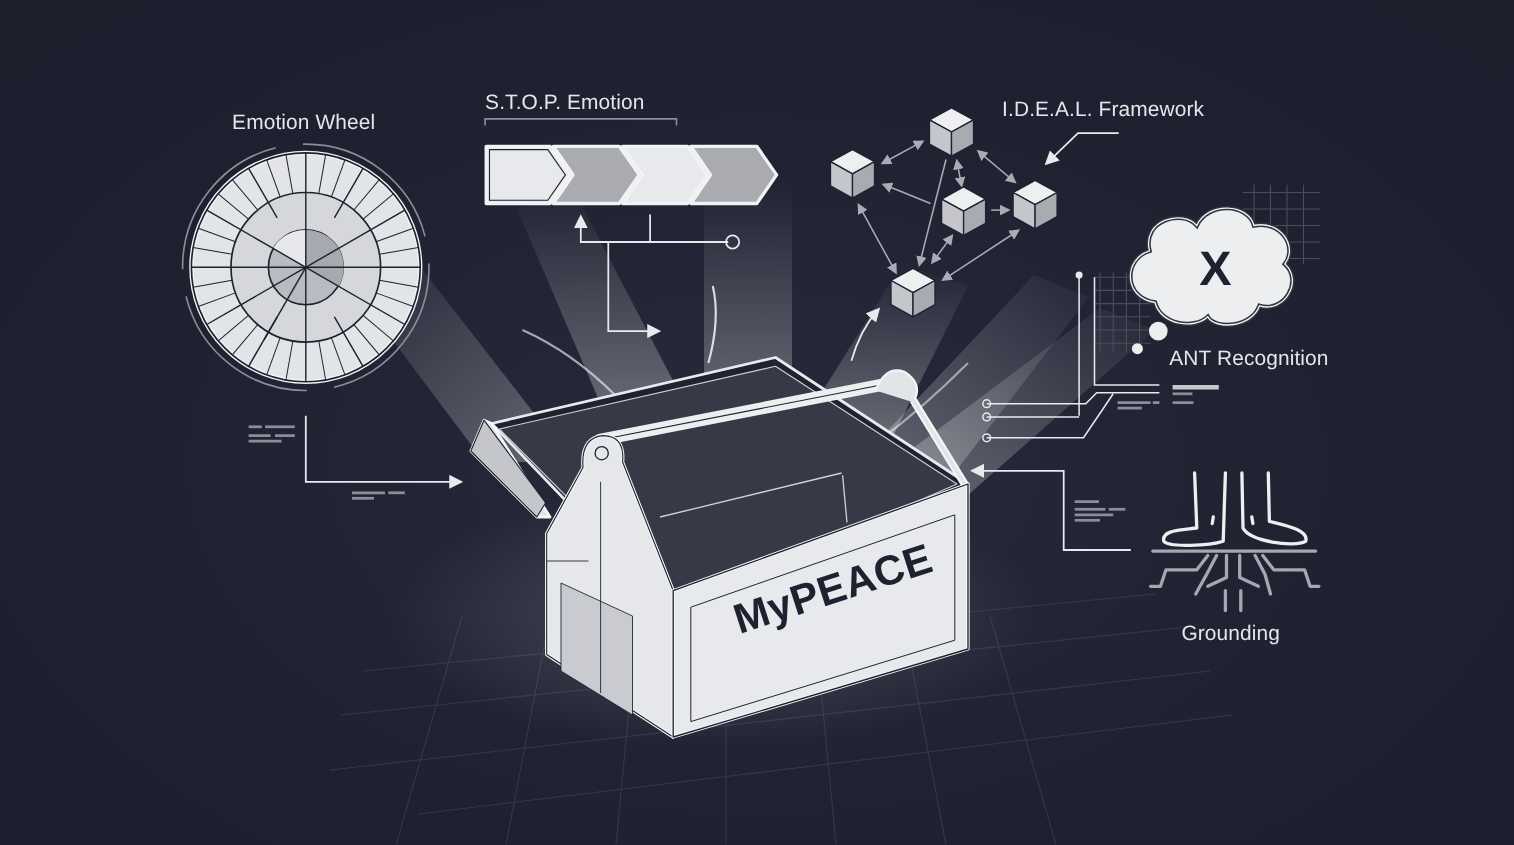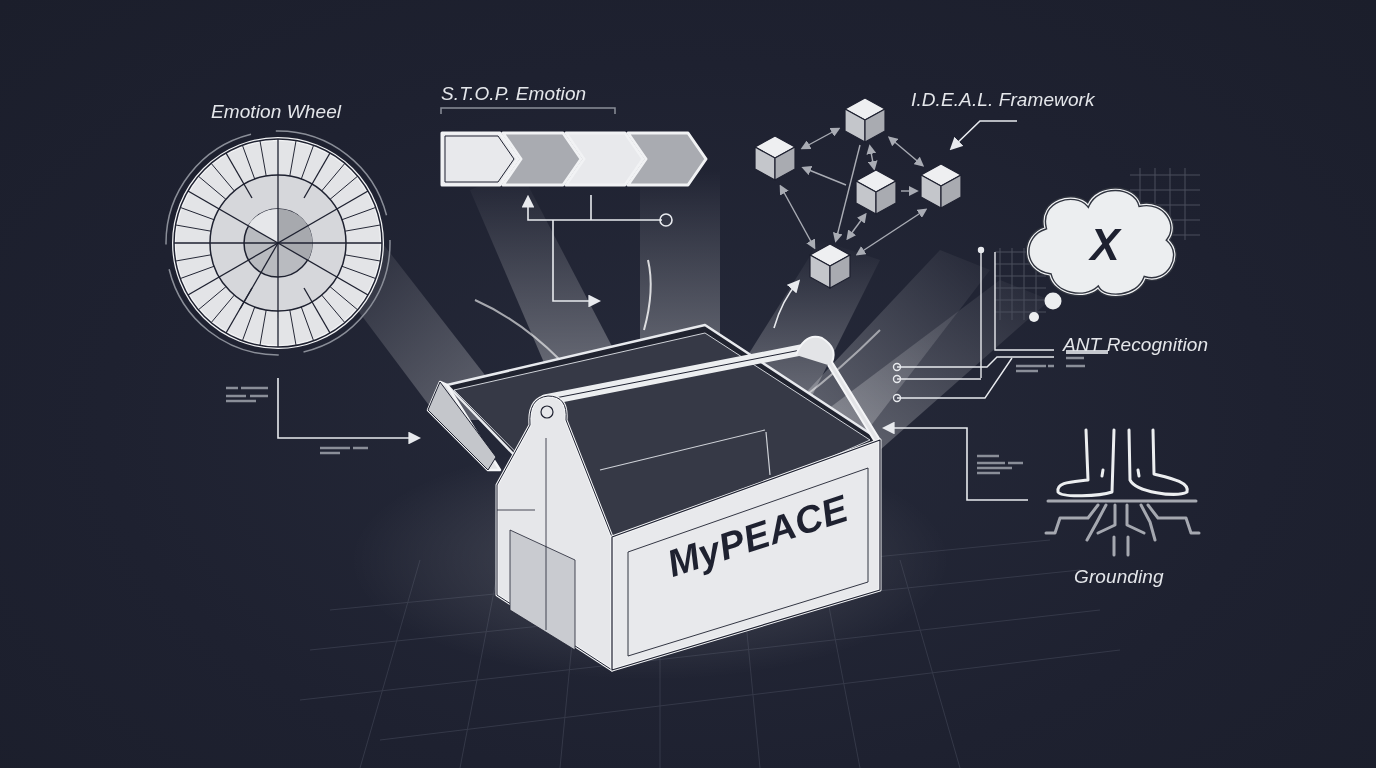--- a/index.html
+++ b/index.html
@@ -1,17 +1,17 @@
 <!DOCTYPE html>
 <html><head>
 <meta charset="utf-8">
 <style>
   html, body { margin:0; padding:0; }
   body { width:1376px; height:768px; overflow:hidden; background:#1e2130; font-family:"Liberation Sans", sans-serif; }
-  #stage { position:relative; width:1376px; height:768px; background: radial-gradient(ellipse at 50% 55%, #262a3a 0%, #1e2130 60%, #1b1e2b 100%); font-style: italic; }
+  #stage { position:relative; width:1376px; height:768px; background: radial-gradient(ellipse at 50% 55%, #262a3a 0%, #1e2130 60%, #1b1e2b 100%); }
   svg.main { position:absolute; left:0; top:0; }
   .lbl { position:absolute; color:#e4e6ea; font-size:19px; white-space:nowrap; letter-spacing:0.1px; }
 </style>
 </head>
 <body>
 
 <div id="stage">
 
   <svg class="main" width="1376" height="768" viewBox="0 0 1376 768">
     <defs>
@@ -274,19 +274,19 @@
       <polygon points="628,552 868,468 868,582 628,656" fill="none" stroke="#1e2130" stroke-width="0.9"></polygon>
 
       <line x1="600" y1="470" x2="765" y2="430" stroke="#cfd2d8" stroke-width="1.2"></line>
       <line x1="766" y1="432" x2="770" y2="475" stroke="#cfd2d8" stroke-width="1.2"></line>
     </g>
   </svg>
 
   <div class="lbl" style="left:211px; top:101px;">Emotion Wheel</div>
   <div class="lbl" style="left:441px; top:83px;">S.T.O.P. Emotion</div>
   <div class="lbl" style="left:911px; top:89px;">I.D.E.A.L. Framework</div>
-  <div class="lbl" style="left:1063px; top:334px;">ANT Recognition</div>
+  <div class="lbl" style="left:1063px; top:316px;">ANT Recognition</div>
   <div class="lbl" style="left:1074px; top:566px;text-align:center;">Grounding</div>
 
   <div style="position:absolute; left:1083px; top:220px; width:44px; text-align:center; font-size:44px; font-weight:bold; color:#1e2130;">X</div>
 
   <div style="position:absolute; left:662px; top:545px; font-size:38px; font-weight:bold; color:#1e2130; transform:rotate(-18deg); transform-origin:left top; letter-spacing:0.5px;">MyPEACE</div>
 </div>
 
 </body></html>

